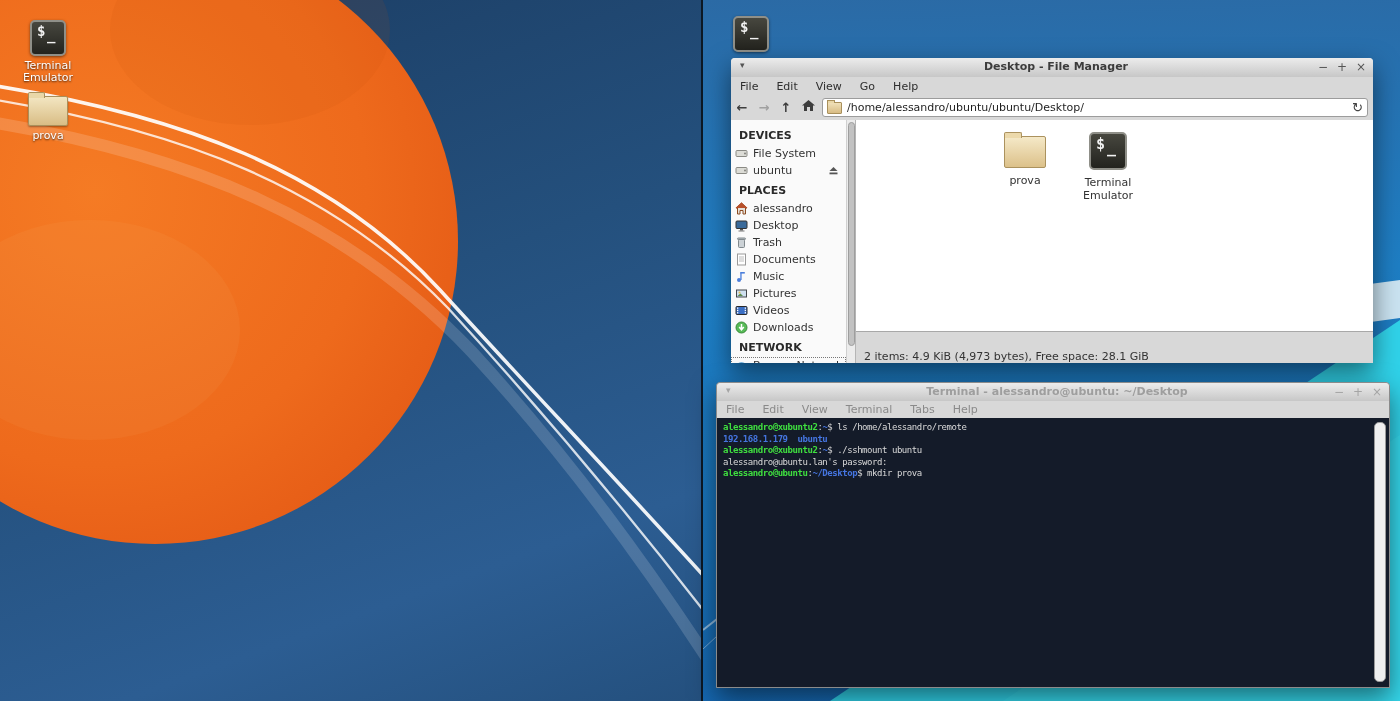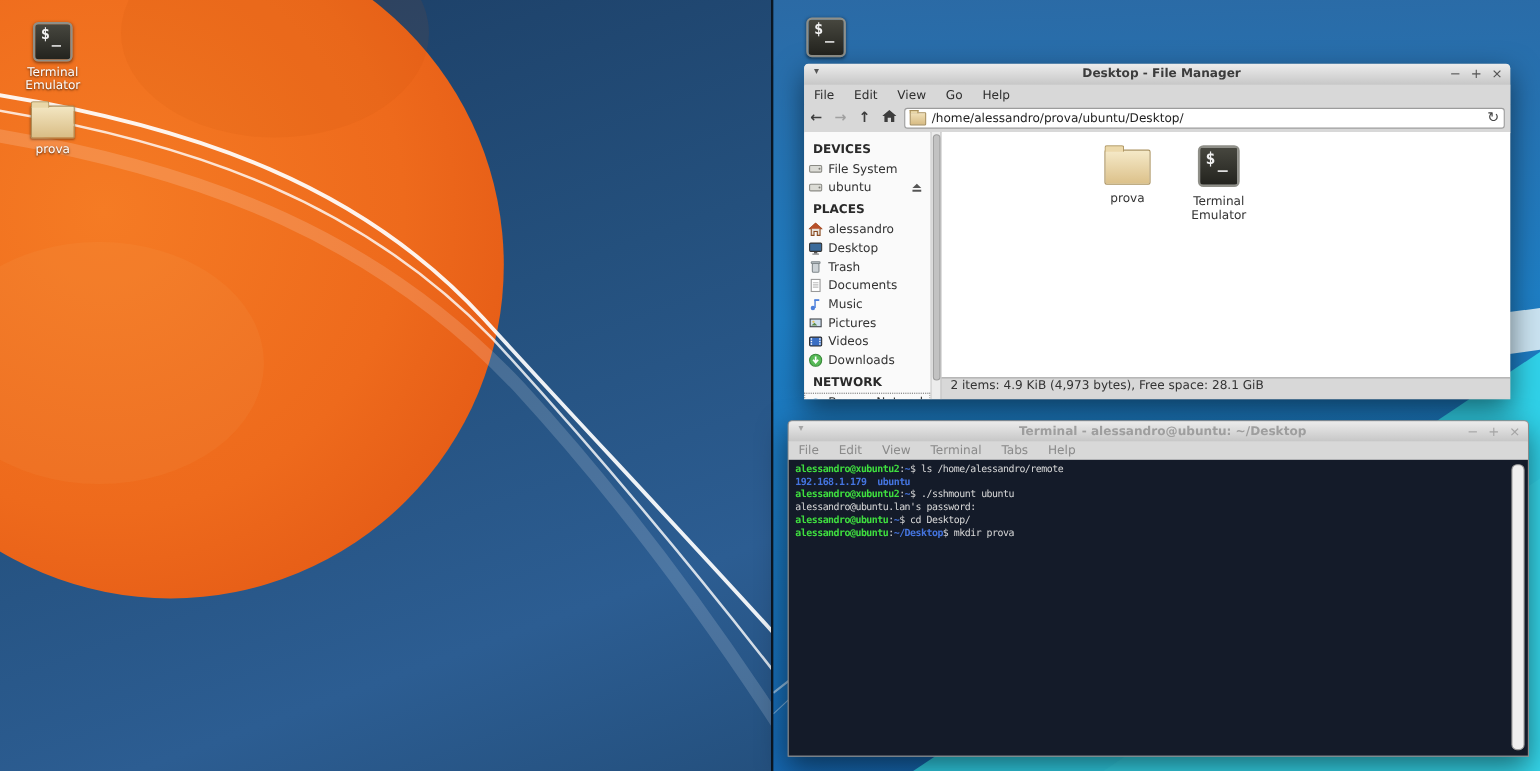--- a/index.html
+++ b/index.html
@@ -69,22 +69,22 @@
   #fm-main{position:absolute;left:125px;right:0;top:0;bottom:20px;background:#fff;}
   .file-item{position:absolute;width:84px;text-align:center;}
   .file-item .fi-label{margin-top:6px;font-size:11px;color:#333;}
   .fi-folder{width:40px;height:30px;margin:4px auto 0;position:relative;border-radius:2px;
     background:linear-gradient(#f5e9c8,#dcc18a);border:1px solid #ab925e;}
   .fi-folder:before{content:"";position:absolute;left:-1px;top:-5px;width:16px;height:5px;background:#ecd9ab;border:1px solid #ab925e;border-bottom:none;border-radius:2px 2px 0 0;}
   .fi-term{width:34px;height:34px;margin:0 auto;border:2px solid #8f8f88;border-radius:5px;
     background:linear-gradient(#47473f,#23231e);position:relative;}
   .fi-term .d{position:absolute;left:5px;top:1px;color:#f2f2f2;font:bold 15px "DejaVu Sans Mono",monospace;}
   .fi-term .u{position:absolute;left:16px;top:5px;color:#f2f2f2;font:bold 15px "DejaVu Sans Mono",monospace;}
-  #fm-status{position:absolute;left:125px;right:0;bottom:0;height:20px;background:#d8d8d8;border-top:1px solid #a8a8a8;
-    display:flex;align-items:flex-start;padding-left:8px;box-sizing:border-box;}
+  #fm-status{position:absolute;left:125px;right:0;bottom:0;height:32px;background:#d8d8d8;border-top:1px solid #a8a8a8;
+    display:flex;align-items:flex-end;padding-left:8px;box-sizing:border-box;}
   #fm-status span{font-size:11px;color:#333;}
 
   
   #term{left:716px;top:382px;width:674px;height:306px;background:#d8d8d8;border:1px solid #8b8b8b;box-sizing:border-box;}
   #term .titlebar{height:18px;}
   #term .menubar{top:18px;height:17px;}
   #term-content{position:absolute;left:0;right:0;top:35px;bottom:0;background:#141b29;overflow:hidden;
     padding:4px 13px 0 6px;box-sizing:border-box;}
   .tline{font:9px "DejaVu Sans Mono","Liberation Mono",monospace;letter-spacing:-0.45px;line-height:11.6px;height:11.6px;white-space:pre;color:#d9d9d9;}
   .tg{color:#3fdf3f;font-weight:bold;}
@@ -171,21 +171,21 @@
       <span class="tb-btn">←</span>
       <span class="tb-btn disabled">→</span>
       <span class="tb-btn">↑</span>
       <span class="tb-btn">
         <svg width="13" height="12" viewBox="0 0 13 12">
             <path d="M6.5 0 L13 5.5 H11 V11 H8 V7 H5 V11 H2 V5.5 H0 Z" fill="#3d3d3d"></path>
           </svg>
       </span>
       <div id="fm-path">
         <span class="mini-folder"></span>
-        <span class="path-text">/home/alessandro/prova/ubuntu/Desktop/</span>
+        <span class="path-text">/home/alessandro/ubuntu/ubuntu/Desktop/</span>
         <span id="fm-reload">↻</span>
       </div>
     </div>
     <div id="fm-body">
       <div id="fm-sidebar">
           <div class="sb-header">DEVICES</div>
           <div class="sb-item">
             <span class="ic"><svg width="13" height="13" viewBox="0 0 13 13">
                 <rect x="1" y="3.5" width="11" height="6" rx="1" fill="#dcdcd6" stroke="#8a8a84"></rect>
                 <circle cx="10" cy="6.5" r="0.9" fill="#7a7a74"></circle>
@@ -321,20 +321,19 @@
         <span>Terminal</span>
         <span>Tabs</span>
         <span>Help</span>
       </div>
     <div id="term-content">
       <div id="term-lines">
           <div class="tline"><span class="tg">alessandro@xubuntu2</span><span class="tw">:</span><span class="tb">~</span><span class="tw">$ ls /home/alessandro/remote</span></div>
           <div class="tline"><span class="tb">192.168.1.179</span><span class="tw">  </span><span class="tb">ubuntu</span></div>
           <div class="tline"><span class="tg">alessandro@xubuntu2</span><span class="tw">:</span><span class="tb">~</span><span class="tw">$ ./sshmount ubuntu</span></div>
           <div class="tline"><span class="tw">alessandro@ubuntu.lan's password: </span></div>
-          <div class="tline"><span class="tg">alessandro@ubuntu</span><span class="tw">:</span><span class="tb">~</span><span class="tw">$ cd Desktop/</span></div>
           <div class="tline"><span class="tg">alessandro@ubuntu</span><span class="tw">:</span><span class="tb">~/Desktop</span><span class="tw">$ mkdir prova</span></div>
         </div>
       <div id="term-scroll"></div>
     </div>
   </div>
 
 </div>
 
 </body></html>

